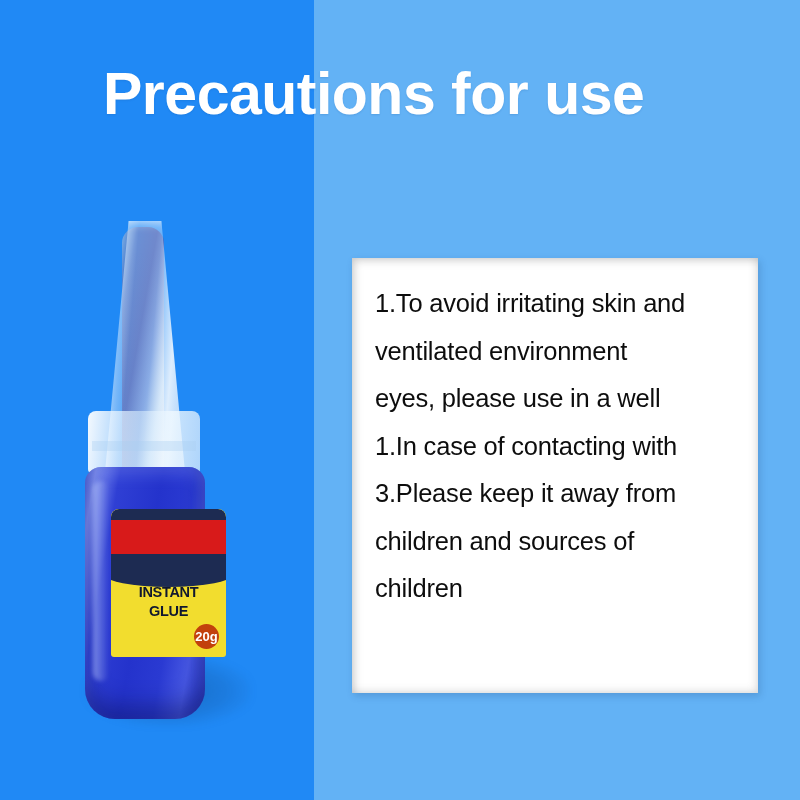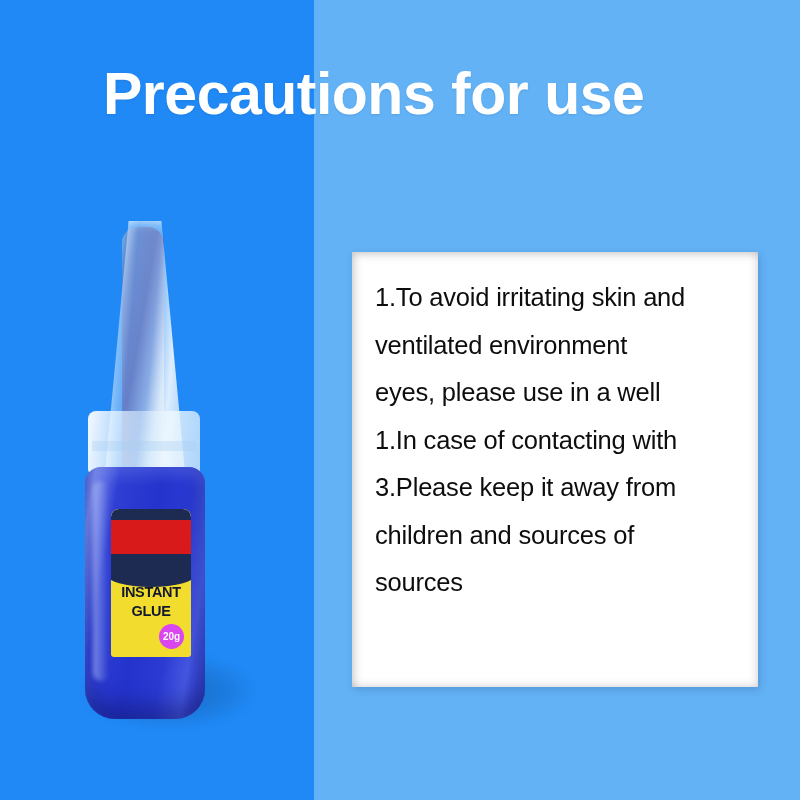--- a/index.html
+++ b/index.html
@@ -44,21 +44,21 @@
     line-height: 1.05;
     white-space: nowrap;
     text-shadow: 0 1px 2px rgba(20,80,150,0.18);
     margin-top: 16px;
   }
 
   
   .panel {
     position: absolute;
     left: 352px;
-    top: 252px;
+    top: 258px;
     width: 406px;
     height: 435px;
     background: #ffffff;
     box-shadow:
       inset 5px 5px 9px -3px rgba(120,120,120,0.40),
       inset -4px -4px 8px -3px rgba(120,120,120,0.30),
       2px 3px 7px rgba(30,70,120,0.22);
   }
 
   .panel-text {
@@ -182,20 +182,21 @@
   
   .label {
     position: absolute;
     left: 26px;
     top: 42px;
     width: 80px;
     height: 148px;
     background: #f2dd2e;
     border-radius: 8px 8px 3px 3px;
     overflow: hidden;
+    padding-left: 35px;
   }
   .label-navy {
     position: absolute;
     left: 0; top: 0;
     width: 100%;
     height: 62px;
     background: #1d2b52;
     border-radius: 8px 8px 0 0;
   }
   .label-navy::after {
@@ -228,23 +229,23 @@
     letter-spacing: -0.3px;
     line-height: 19px;
   }
   .weight-badge {
     position: absolute;
     right: 7px;
     bottom: 8px;
     width: 25px;
     height: 25px;
     border-radius: 50%;
-    background: #d946ef;
+    background: #c2410c;
     color: #ffffff;
-    font-size: 10px;
+    font-size: 13px;
     font-weight: bold;
     display: flex;
     align-items: center;
     justify-content: center;
   }
 </style>
 </head>
 <body>
 
 <div id="canvas">
@@ -277,17 +278,17 @@
   </div>
 
   <div class="panel">
     <div class="panel-text">
       <div class="line">1.To avoid irritating skin and</div>
       <div class="line">ventilated environment</div>
       <div class="line">eyes, please use in a well</div>
       <div class="line">1.In case of contacting with</div>
       <div class="line">3.Please keep it away from</div>
       <div class="line">children and sources of</div>
-      <div class="line">sources</div>
+      <div class="line">children</div>
     </div>
   </div>
 
 </div>
 
 </body></html>

